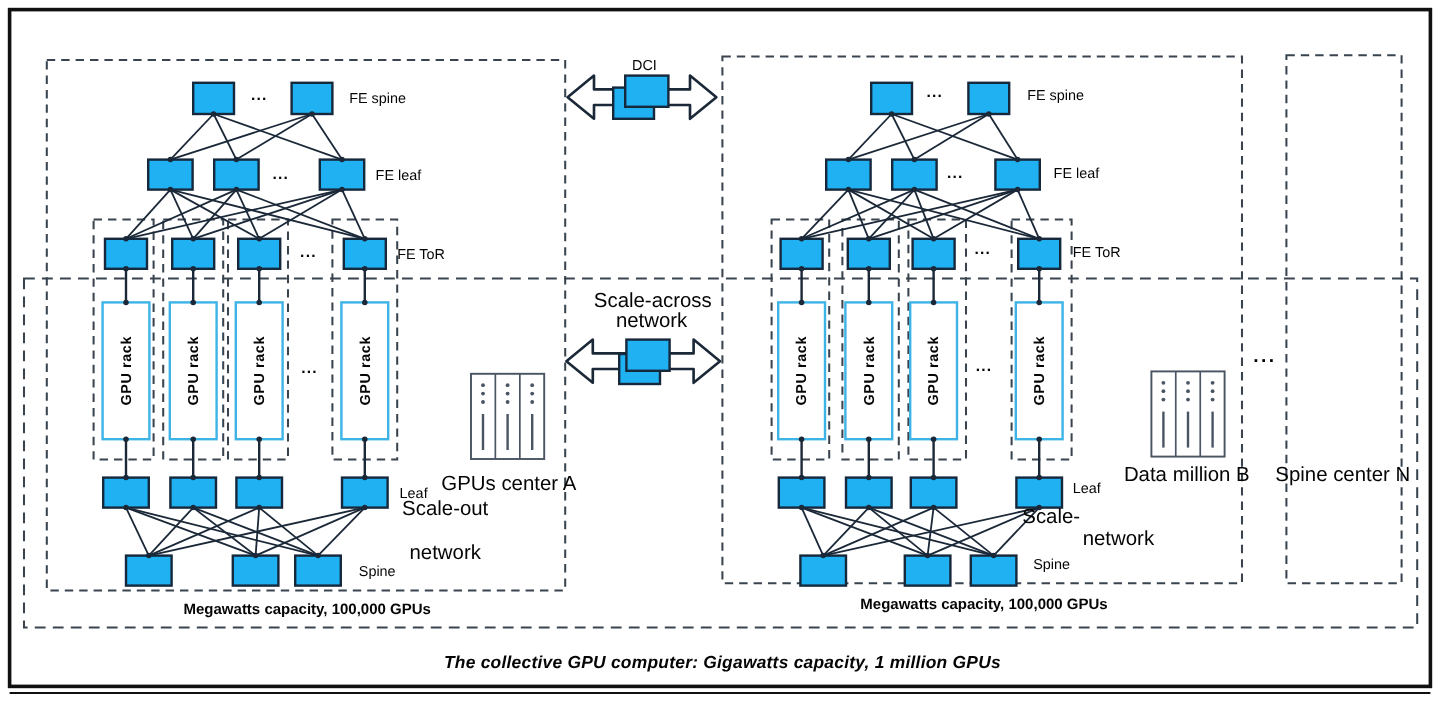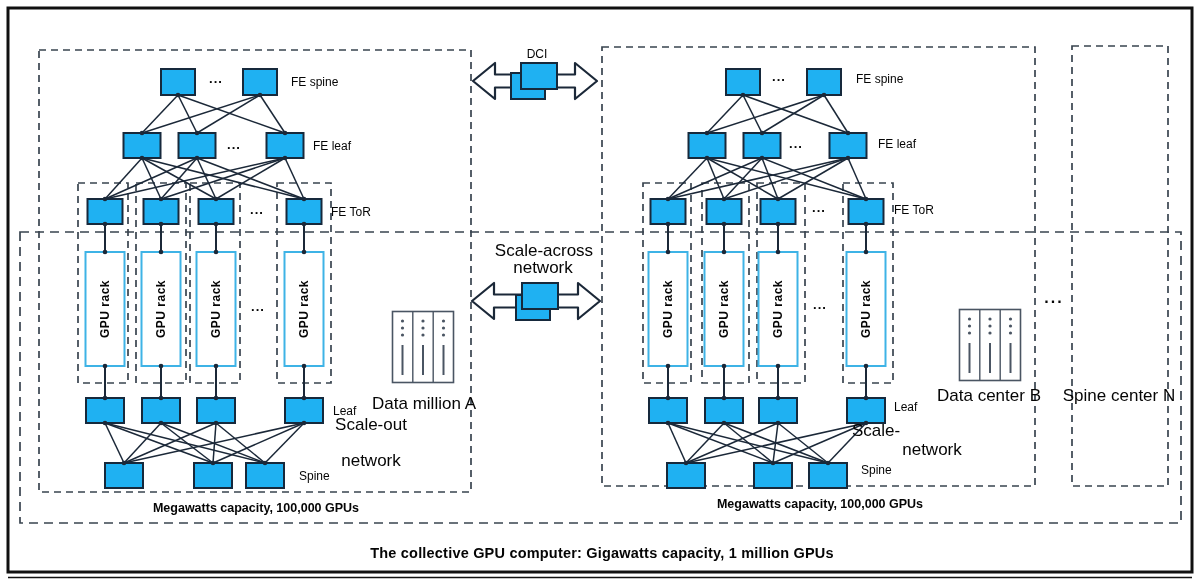--- a/index.html
+++ b/index.html
@@ -4,21 +4,21 @@
 <style>
   html,body{margin:0;padding:0;background:#e8e8e8;}
   #stage{
     position:relative;width:1200px;height:585px;background:#ffffff;
     font-family:"Liberation Sans","DejaVu Sans",sans-serif;color:#050505;
     overflow:hidden;
   }
   #diagram-svg{position:absolute;left:0;top:0;width:1200px;height:585px;}
   .lbl{position:absolute;font-size:12px;white-space:nowrap;transform:translateY(-50%);line-height:1;}
   .lbl-c{position:absolute;font-size:17px;white-space:nowrap;transform:translate(-50%,-50%);line-height:1;text-align:center;}
-  .caption{font-size:14.5px;font-weight:bold;letter-spacing:.2px;}
+  .caption{font-size:14.5px;font-weight:bold;letter-spacing:.2px;font-style:italic;}
   .mw{font-size:12.5px;font-weight:bold;}
   .dots{font-size:13px;font-weight:600;letter-spacing:1px;transform:translate(-50%,-62%);}
   .dots-big{font-size:16px;font-weight:800;letter-spacing:2px;transform:translate(-50%,-62%);}
   .rack-lbl{
     position:absolute;font-size:12px;font-weight:600;letter-spacing:.5px;white-space:nowrap;
     transform:translate(-50%,-50%) rotate(-90deg);
   }
   .dci{font-size:12px;font-weight:normal;}
 </style>
 </head>
@@ -293,39 +293,39 @@
     </g>
   </svg>
 
   <div class="lbl" style="left:291px;top:82px">FE spine</div>
   <div class="lbl" style="left:313px;top:146px">FE leaf</div>
   <div class="lbl" style="left:331px;top:212px">FE ToR</div>
   <div class="lbl" style="left:333px;top:411px">Leaf</div>
   <div class="lbl" style="left:299px;top:476px">Spine</div>
   <div class="lbl-c" style="left:371px;top:424px">Scale-out</div>
   <div class="lbl-c" style="left:371px;top:460px">network</div>
-  <div class="lbl-c" style="left:424px;top:403px">Data million A</div>
+  <div class="lbl-c" style="left:424px;top:403px">GPUs center A</div>
   <div class="lbl-c mw" style="left:256px;top:508px">Megawatts capacity, 100,000 GPUs</div>
   <div class="rack-lbl" style="left:105px;top:309px">GPU rack</div>
   <div class="rack-lbl" style="left:161px;top:309px">GPU rack</div>
   <div class="rack-lbl" style="left:216px;top:309px">GPU rack</div>
   <div class="rack-lbl" style="left:304px;top:309px">GPU rack</div>
   <div class="lbl-c dots" style="left:216px;top:80px">...</div>
   <div class="lbl-c dots" style="left:234px;top:146px">...</div>
   <div class="lbl-c dots" style="left:257px;top:211px">...</div>
   <div class="lbl-c dots" style="left:258px;top:308px">...</div>
 
   <div class="lbl" style="left:856px;top:79px">FE spine</div>
   <div class="lbl" style="left:878px;top:144px">FE leaf</div>
   <div class="lbl" style="left:894px;top:210px">FE ToR</div>
   <div class="lbl" style="left:894px;top:407px">Leaf</div>
   <div class="lbl" style="left:861px;top:470px">Spine</div>
   <div class="lbl-c" style="left:876px;top:430px">Scale-</div>
   <div class="lbl-c" style="left:932px;top:449px">network</div>
-  <div class="lbl-c" style="left:989px;top:395px">Data center B</div>
+  <div class="lbl-c" style="left:989px;top:395px">Data million B</div>
   <div class="lbl-c mw" style="left:820px;top:504px">Megawatts capacity, 100,000 GPUs</div>
   <div class="rack-lbl" style="left:668px;top:309px">GPU rack</div>
   <div class="rack-lbl" style="left:724px;top:309px">GPU rack</div>
   <div class="rack-lbl" style="left:778px;top:309px">GPU rack</div>
   <div class="rack-lbl" style="left:866px;top:309px">GPU rack</div>
   <div class="lbl-c dots" style="left:779px;top:78px">...</div>
   <div class="lbl-c dots" style="left:796px;top:145px">...</div>
   <div class="lbl-c dots" style="left:819px;top:209px">...</div>
   <div class="lbl-c dots" style="left:820px;top:306px">...</div>
 

